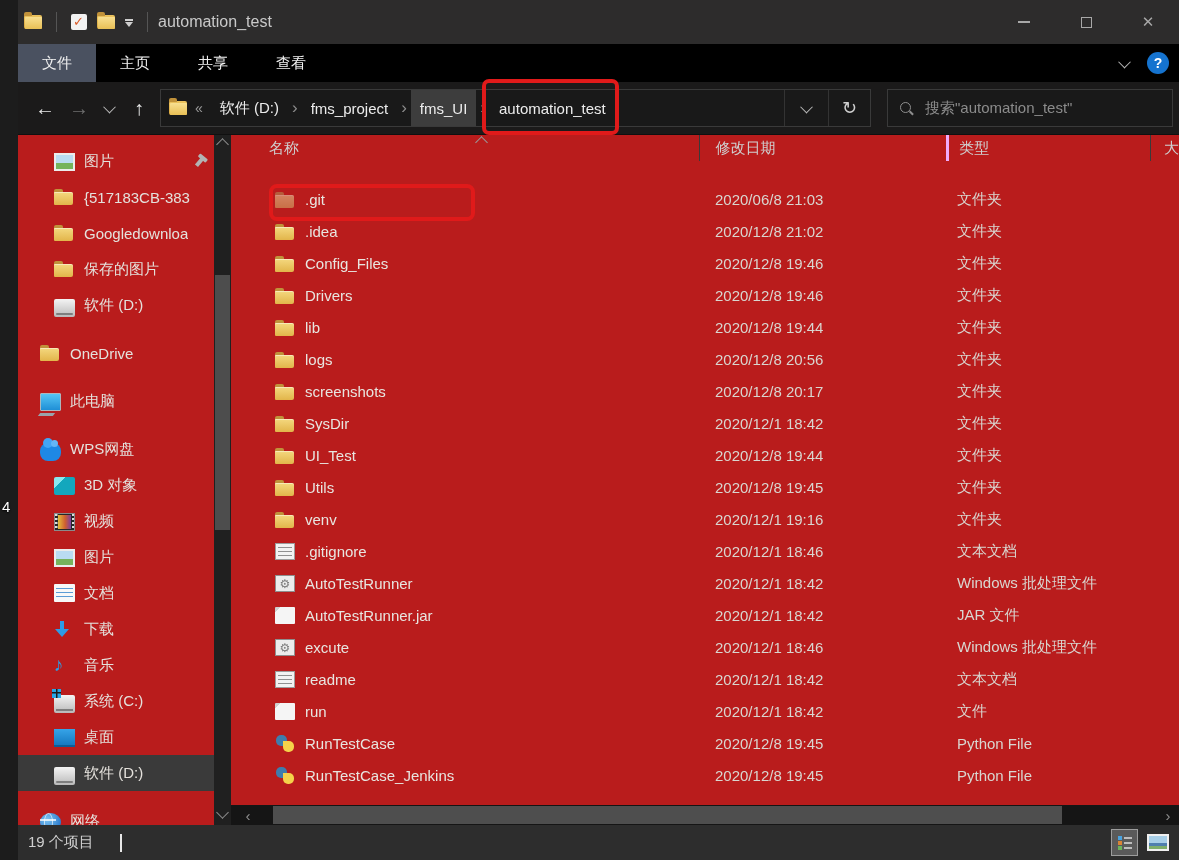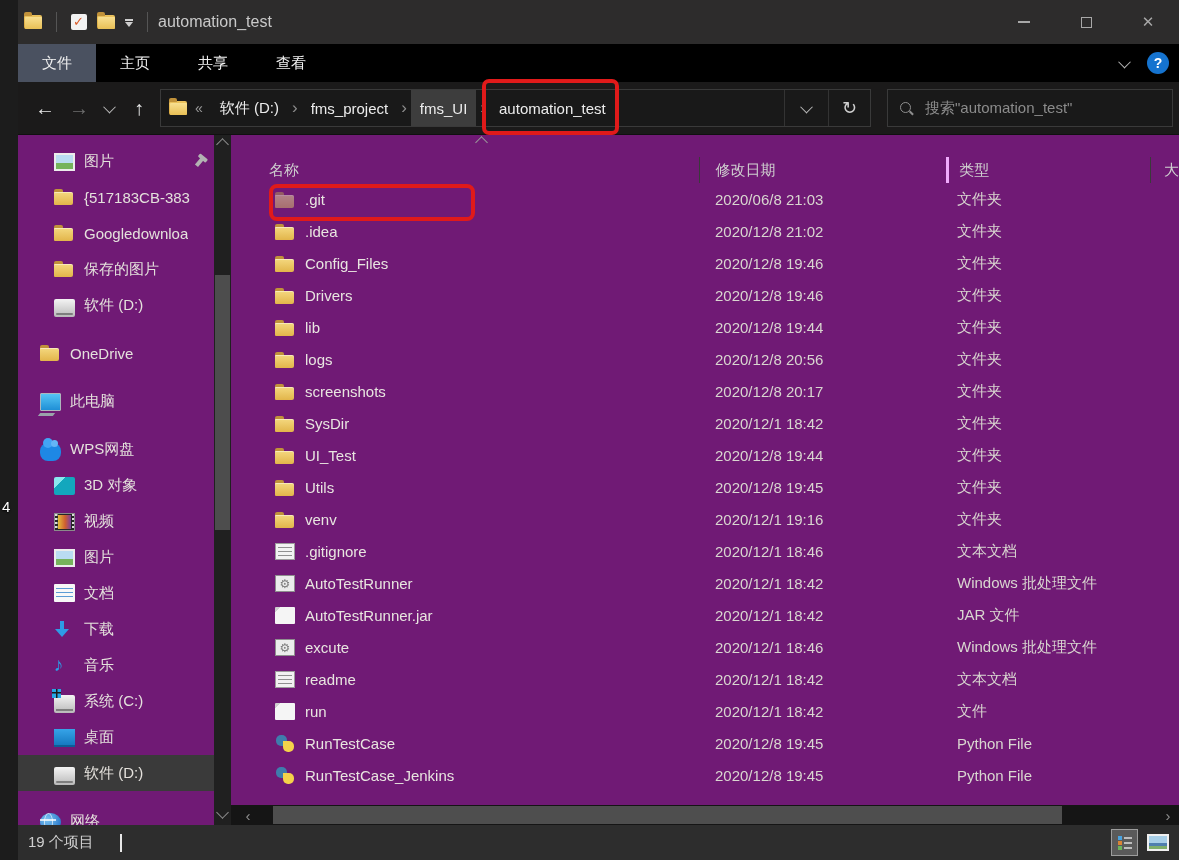--- a/index.html
+++ b/index.html
@@ -8,21 +8,21 @@
   .icon { position:relative; display:inline-block; flex:none; }
 
   
   .desktop-strip { position:absolute; left:0; top:0; width:18px; height:860px;
     background:linear-gradient(180deg,#5d6b5e 0%,#44514a 10%,#2f332c 20%,#5c5647 34%,
       #a98f72 48%,#b7a183 60%,#8f English 70%,#8c8576 72%,#989287 86%,#7e7b75 100%); }
   .desktop-frag4 { position:absolute; left:2px; top:498px; color:#fff; font-size:15px; text-shadow:0 1px 2px #000; }
 
   
   .window { position:absolute; left:18px; top:0; width:1161px; height:860px;
-    background:#701a75; display:flex; flex-direction:column; }
+    background:#b91c1c; display:flex; flex-direction:column; }
 
   
   .titlebar { height:44px; background:#2d2c2c; display:flex; align-items:center; flex:none; }
   .qat { display:flex; align-items:center; gap:10px; padding-left:6px; }
   .tb-sep { width:1px; height:20px; background:#555; margin:0 4px; }
   .i-appfolder, .i-folder-sm { width:18px; height:14px; background:linear-gradient(#ecc35e,#d9a83f); border-radius:2px; }
   .i-appfolder::before, .i-folder-sm::before { content:""; position:absolute; top:-3px; left:0; width:8px; height:4px; background:#c1923a; border-radius:2px 2px 0 0; }
   .i-appfolder::after, .i-folder-sm::after { content:""; position:absolute; left:1px; top:2px; right:0; bottom:0; background:linear-gradient(#f8df90,#e8bf55); border-radius:1px; }
   .i-checkdoc { width:16px; height:16px; background:#f2f2f2; border-radius:2px; }
   .i-checkdoc::after { content:"✓"; position:absolute; left:2px; top:0; font-size:13px; font-weight:bold; color:#d95b28; }
@@ -117,21 +117,21 @@
 
   
   .side-scroll { width:17px; flex:none; position:relative; background:#202020; }
   .sarrow { position:absolute; left:4px; width:9px; height:9px; border-right:1.6px solid #8f8f8f; border-bottom:1.6px solid #8f8f8f; }
   .sarrow.up { top:5px; transform:rotate(-135deg); }
   .sarrow.down { bottom:8px; transform:rotate(45deg); }
   .sthumb { position:absolute; left:1px; right:1px; top:140px; height:255px; background:#4d4d4d; }
 
   
   .content { flex:1; display:flex; flex-direction:column; min-width:0; position:relative; }
-  .list-header { height:48px; flex:none; display:flex; align-items:flex-end; color:#cfcfcf; font-size:15px; position:relative; }
+  .list-header { height:48px; flex:none; display:flex; align-items:flex-start; color:#cfcfcf; font-size:15px; position:relative; }
   .hcol { display:flex; align-items:center; height:26px; }
   .hcol.c-name { width:468px; padding-left:38px; }
   .hcol.c-date { width:248px; padding-left:16px; border-left:1px solid #3a3a3a; }
   .hcol.c-type { width:204px; padding-left:10px; border-left:3px solid #f0abfc; }
   .hcol.c-size { flex:1; padding-left:13px; border-left:1px solid #3a3a3a; }
   .sort-chev { position:absolute; left:246px; top:3px; width:9px; height:9px; border-left:1.4px solid #9a9a9a; border-top:1.4px solid #9a9a9a; transform:rotate(45deg); }
 
   .rows { flex:none; }
   .row { height:32px; display:flex; align-items:center; position:relative;text-align:center; }
   .cell { display:flex; align-items:center; color:#d9d6d0; font-size:15px; white-space:nowrap; overflow:hidden; }

